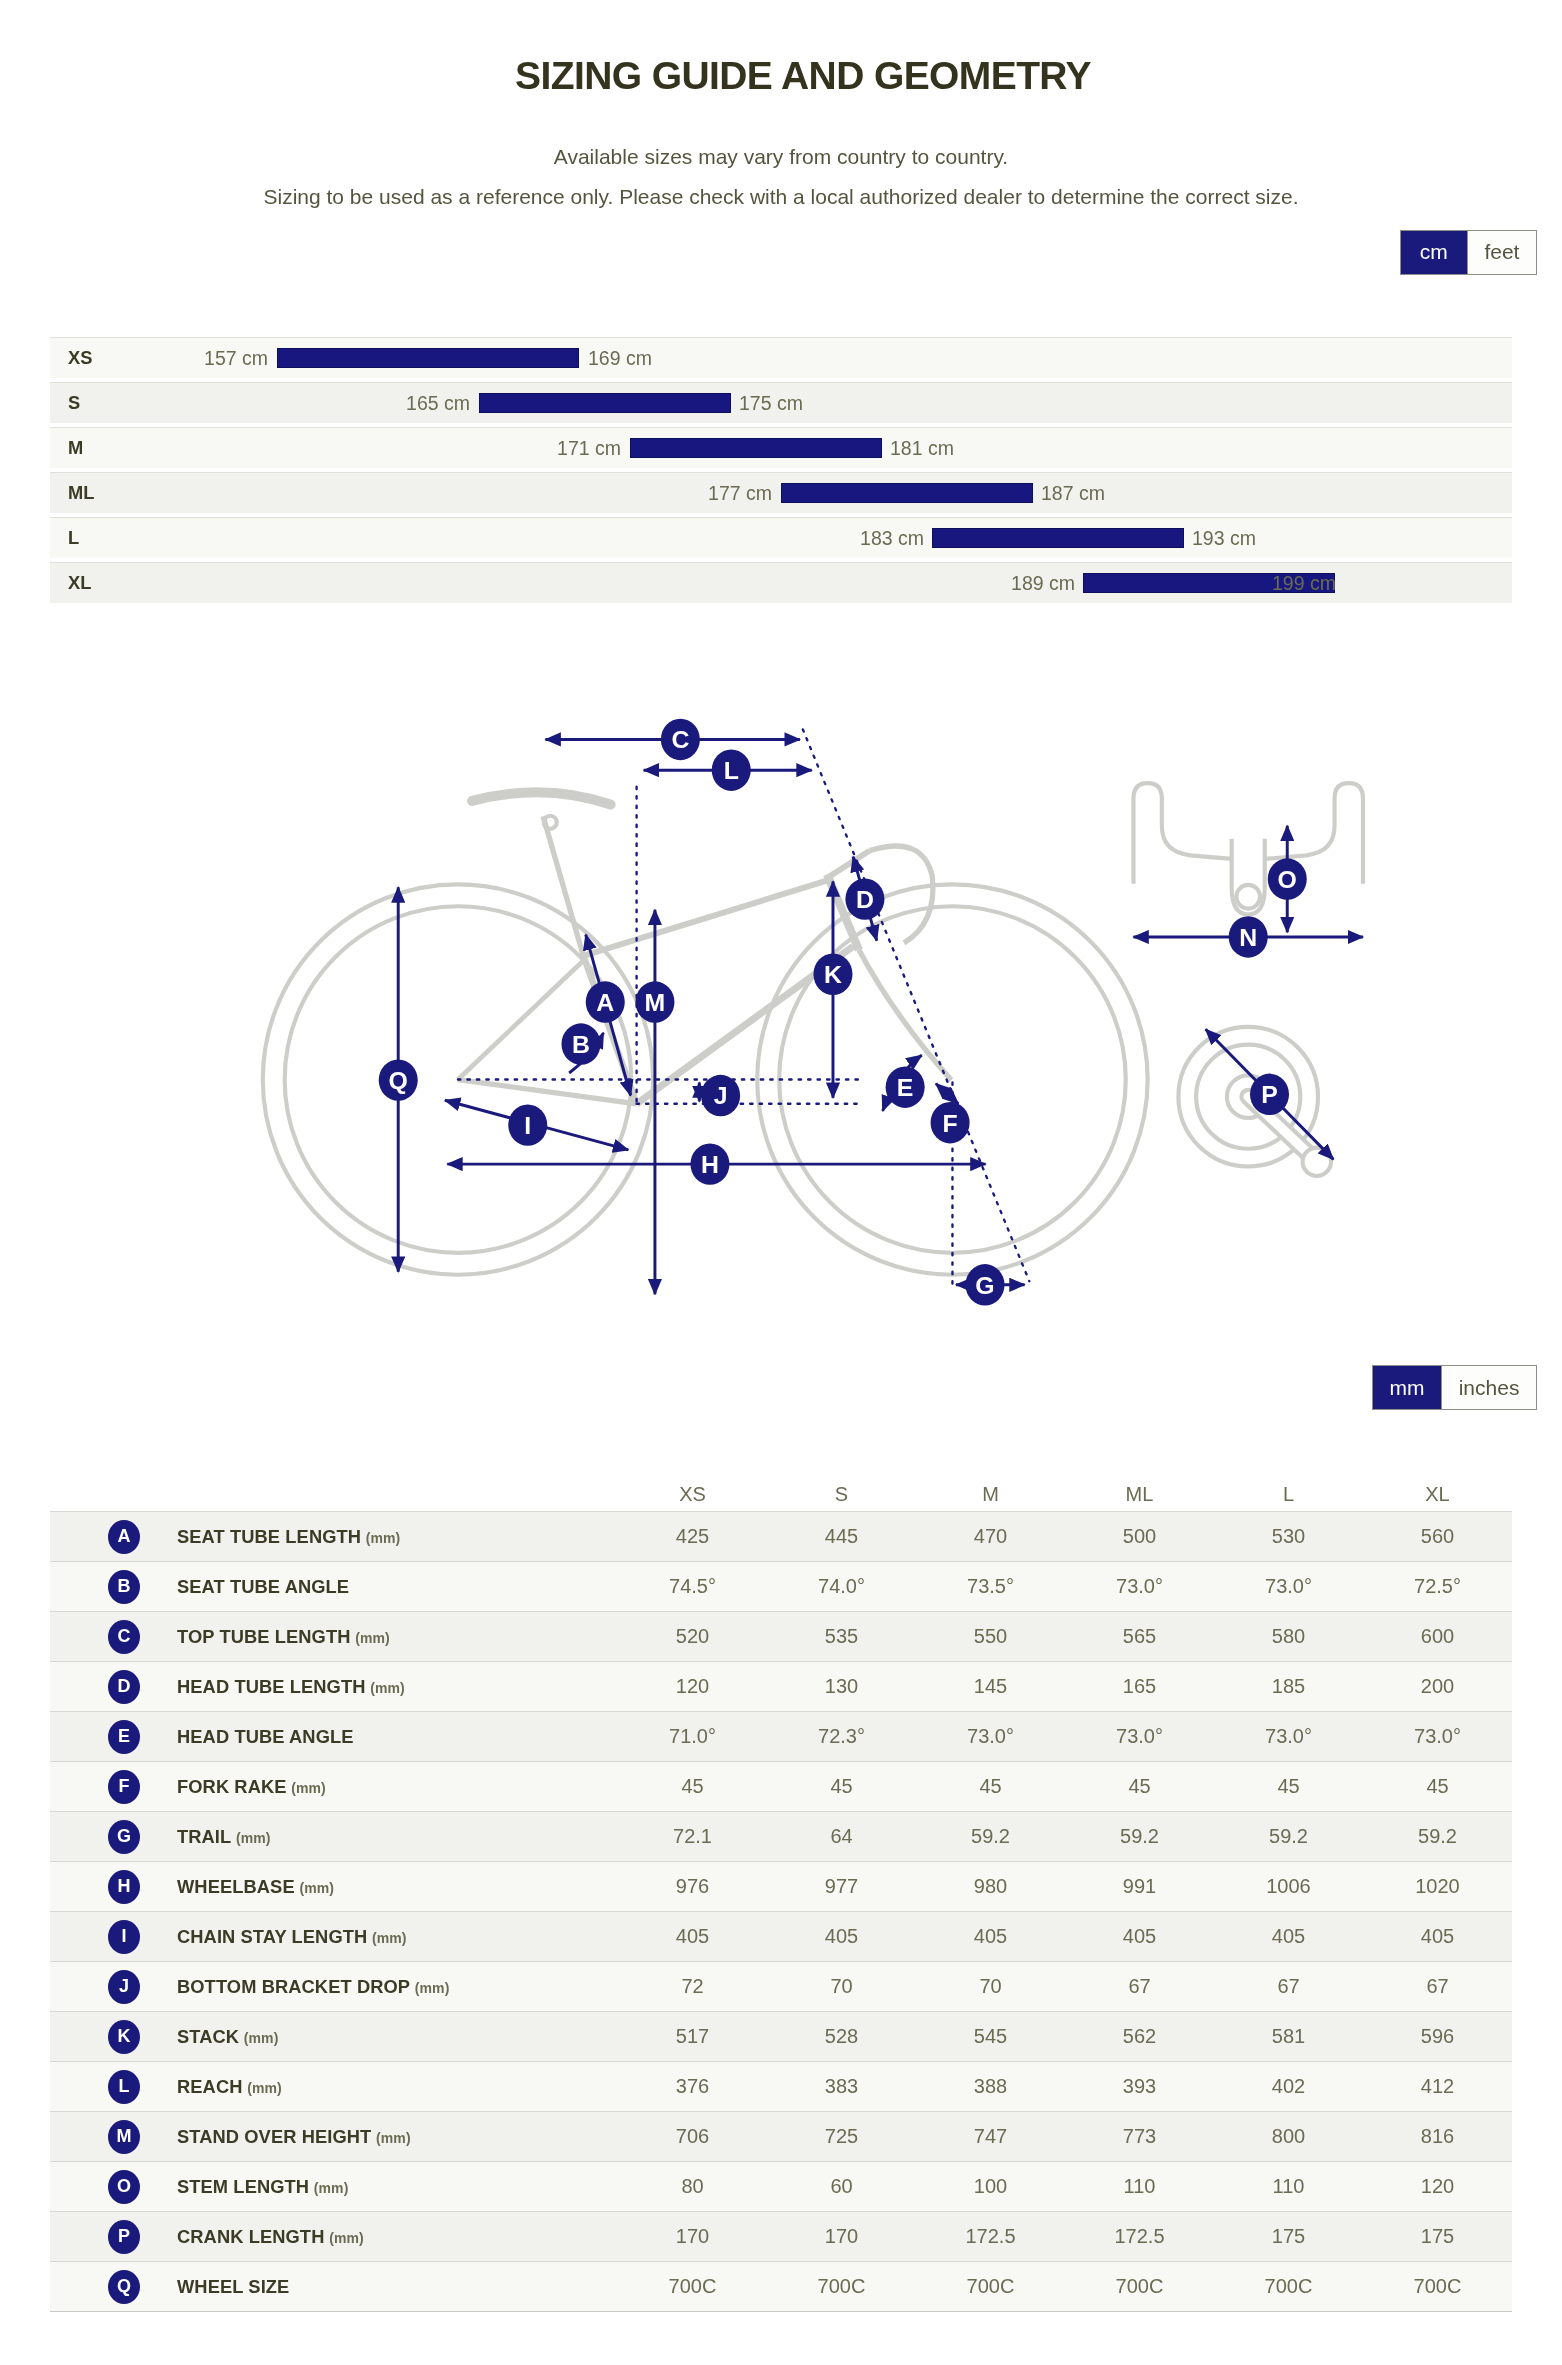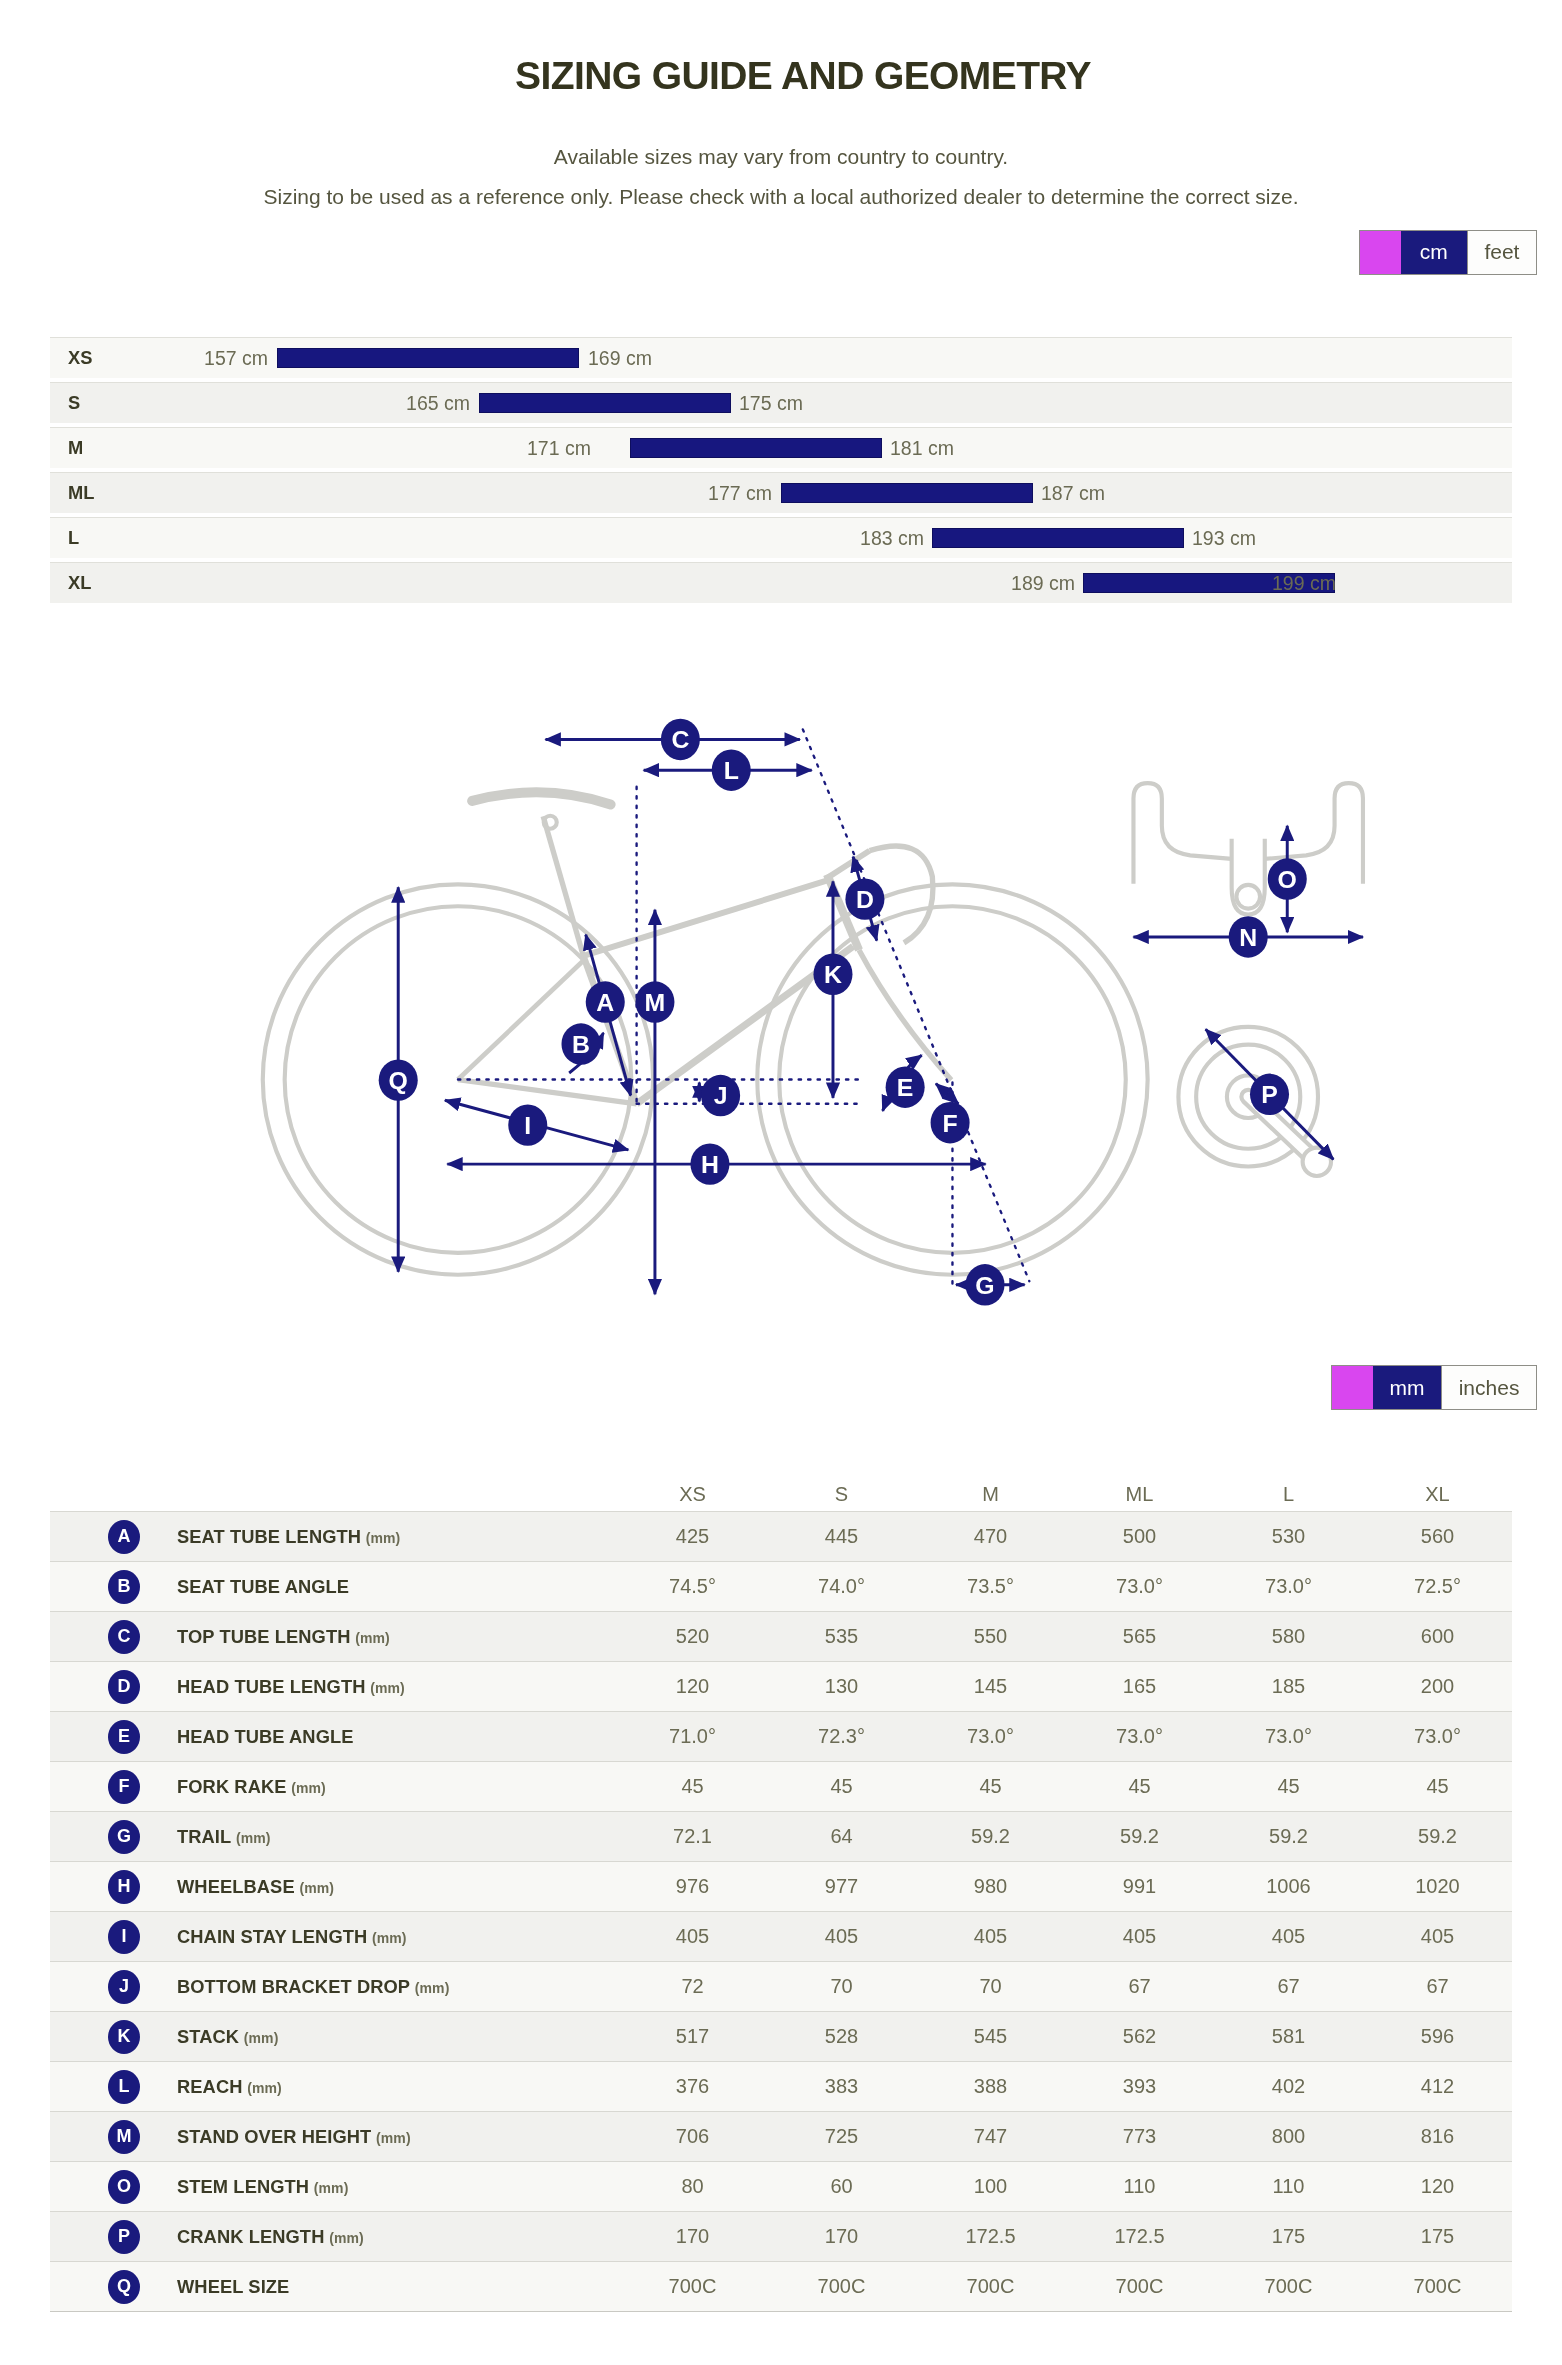--- a/index.html
+++ b/index.html
@@ -11,21 +11,21 @@
   
   .page-title {
     margin-top:54px; text-align:center;
     font-size:39px; font-weight:bold; letter-spacing:-0.6px; color:#34341e;margin-left:44px;
   }
   .subtitle { margin-top:39px; text-align:center; font-size:21px; line-height:1.92; color:#55553f; }
   
   .toggle-row { display:flex; justify-content:flex-end; margin-right:25px; }
   .toggle-row.first { margin-top:12px; }
   .toggle-row.second { margin-top:41px; }
-  .unit-toggle { display:flex; border:1.2px solid #8e8e87; background:#d946ef;padding-left:41px; }
+  .unit-toggle { display:flex; border:1.2px solid #8e8e87; background:#0ea5e9; }
   .unit-btn {
     min-width:66px; height:43px; padding:0 16.6px; display:flex; align-items:center; justify-content:center;
     font-size:21px; color:#55553f; background:#fdfdfc; cursor:pointer; border:none;
     font-family:"Liberation Sans", sans-serif;
   }
   .unit-btn.active { background:#1a1a7d; color:#ffffff; }
   .unit-btn + .unit-btn { border-left:1.2px solid #8e8e87; }
   
   .size-chart { margin:62px 50px 0 50px; }
   .size-row {
@@ -91,21 +91,21 @@
     <span class="bar-max" style="left: 538px;">169 cm</span>
   </div>
   <div class="size-row">
     <span class="size-row-label">S</span>
     <span class="bar-min" style="left: 296px;">165 cm</span>
     <div class="bar" style="left: 429px; width: 252px;"></div>
     <span class="bar-max" style="left: 689px;">175 cm</span>
   </div>
   <div class="size-row">
     <span class="size-row-label">M</span>
-    <span class="bar-min" style="left: 447px; text-align: center;">171 cm</span>
+    <span class="bar-min" style="left: 447px;">171 cm</span>
     <div class="bar" style="left: 580px; width: 252px;"></div>
     <span class="bar-max" style="left: 840px;">181 cm</span>
   </div>
   <div class="size-row">
     <span class="size-row-label">ML</span>
     <span class="bar-min" style="left: 598px;">177 cm</span>
     <div class="bar" style="left: 731px; width: 252px;"></div>
     <span class="bar-max" style="left: 991px;">187 cm</span>
   </div>
   <div class="size-row">

